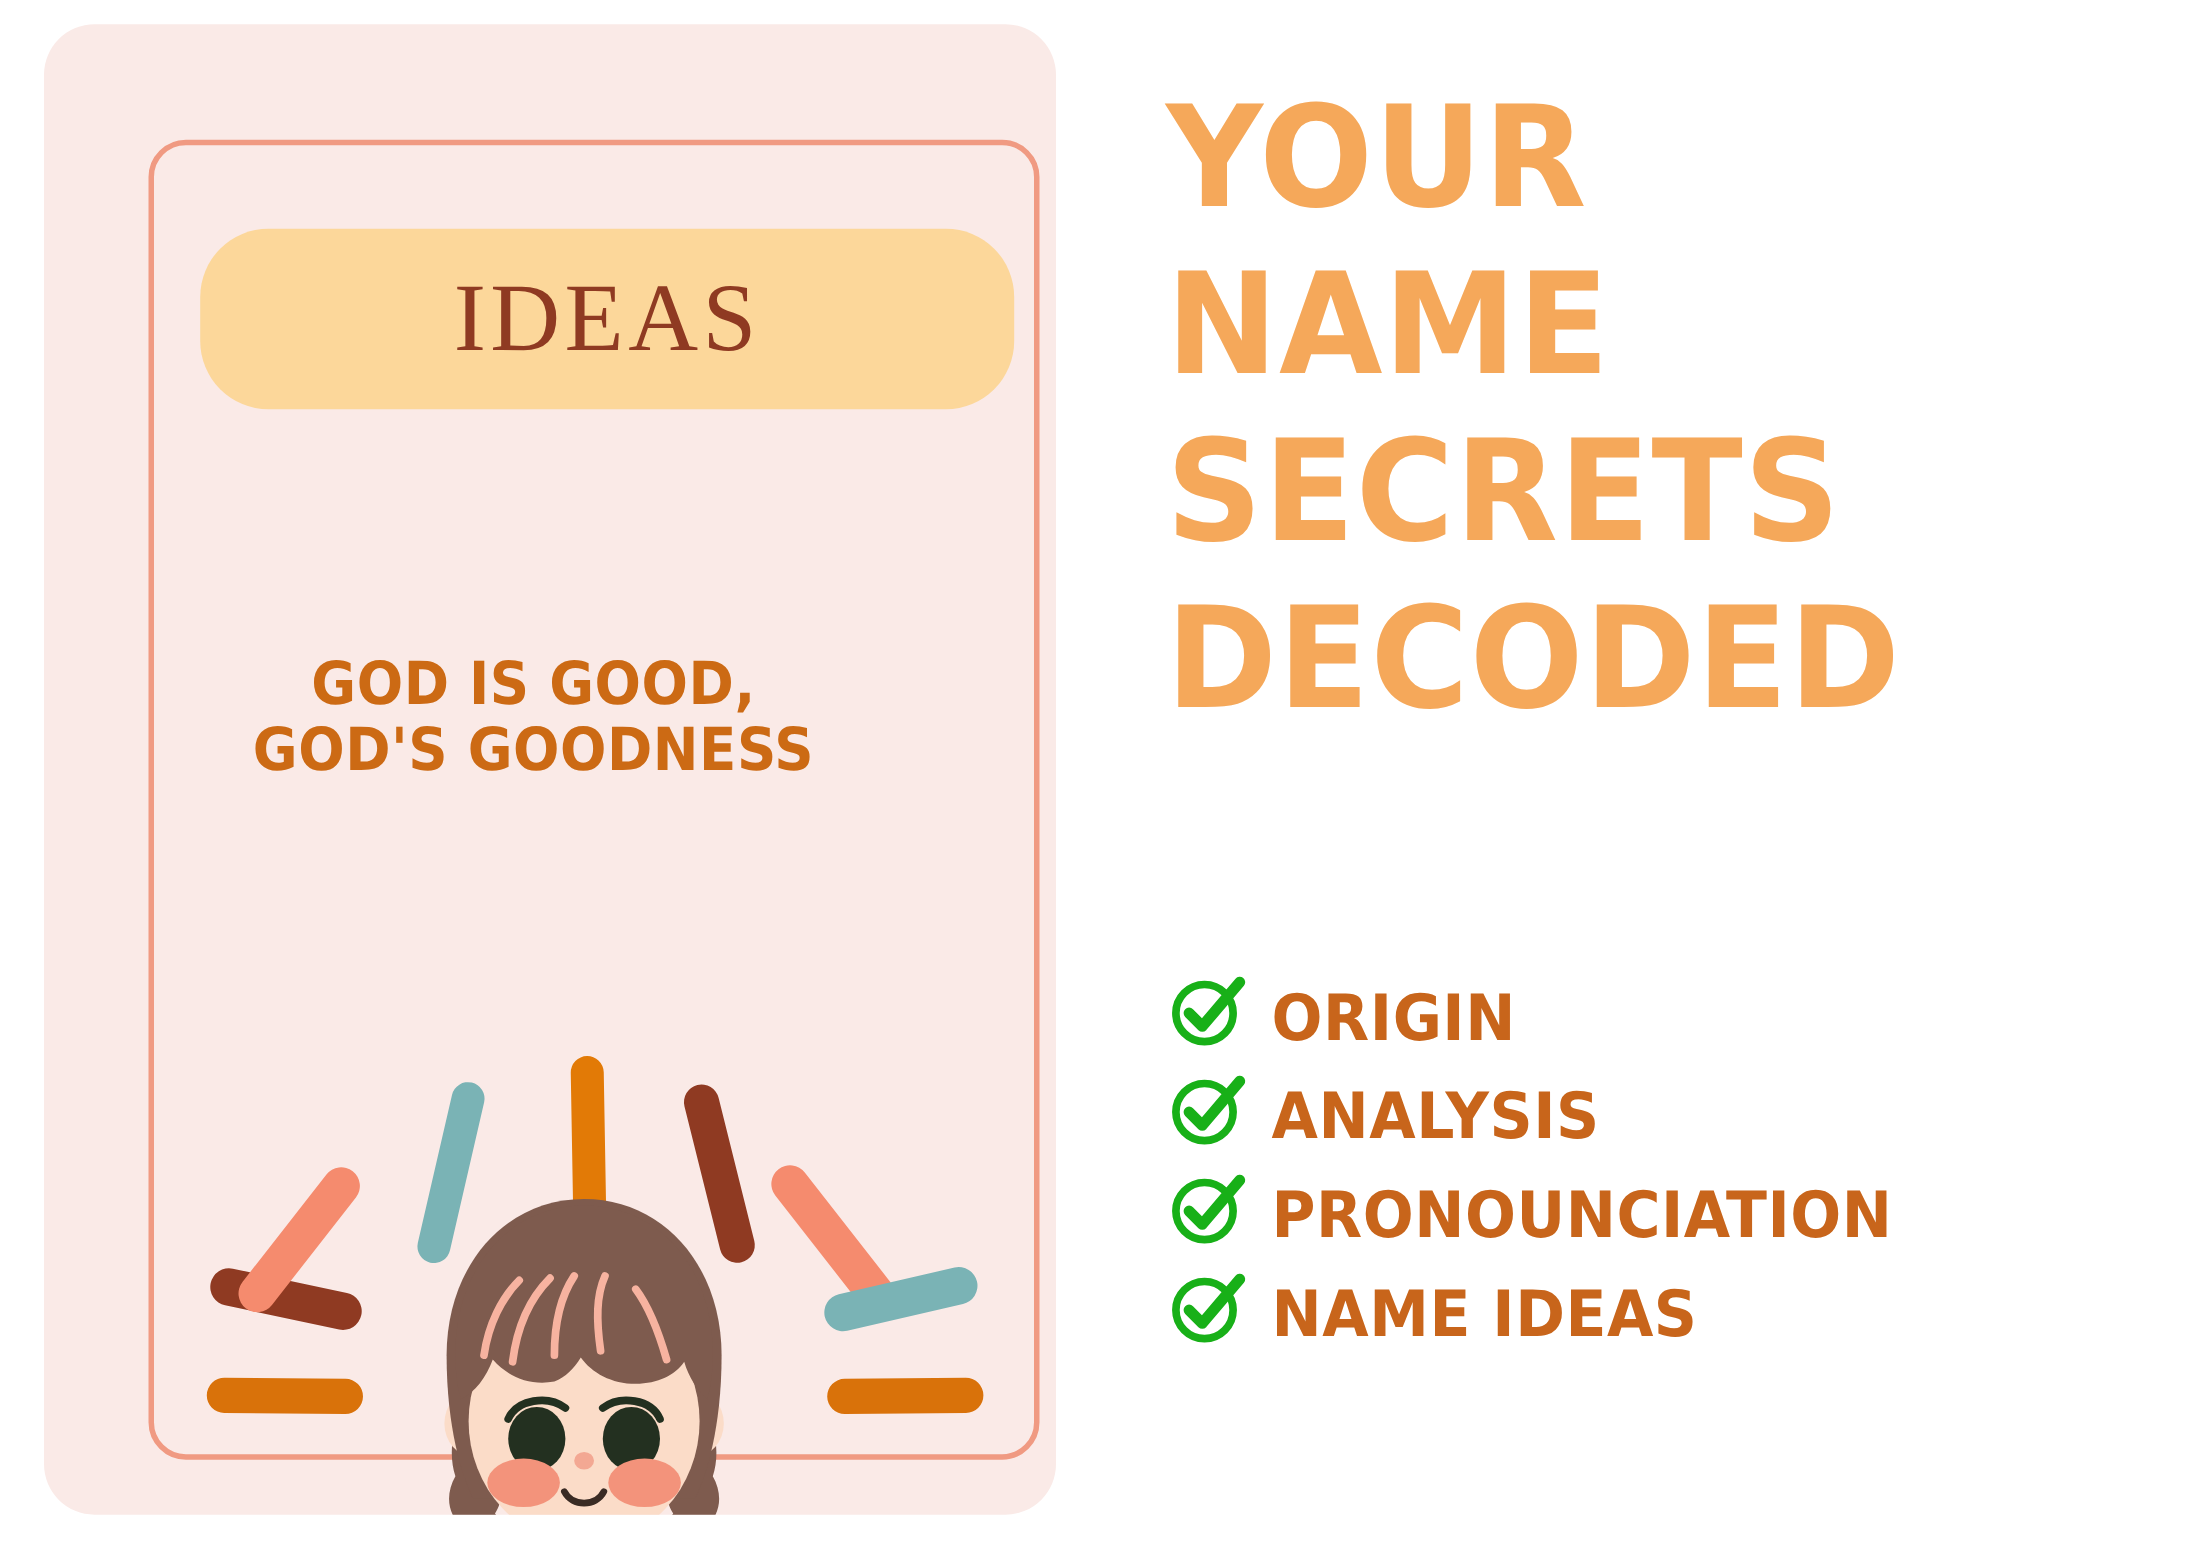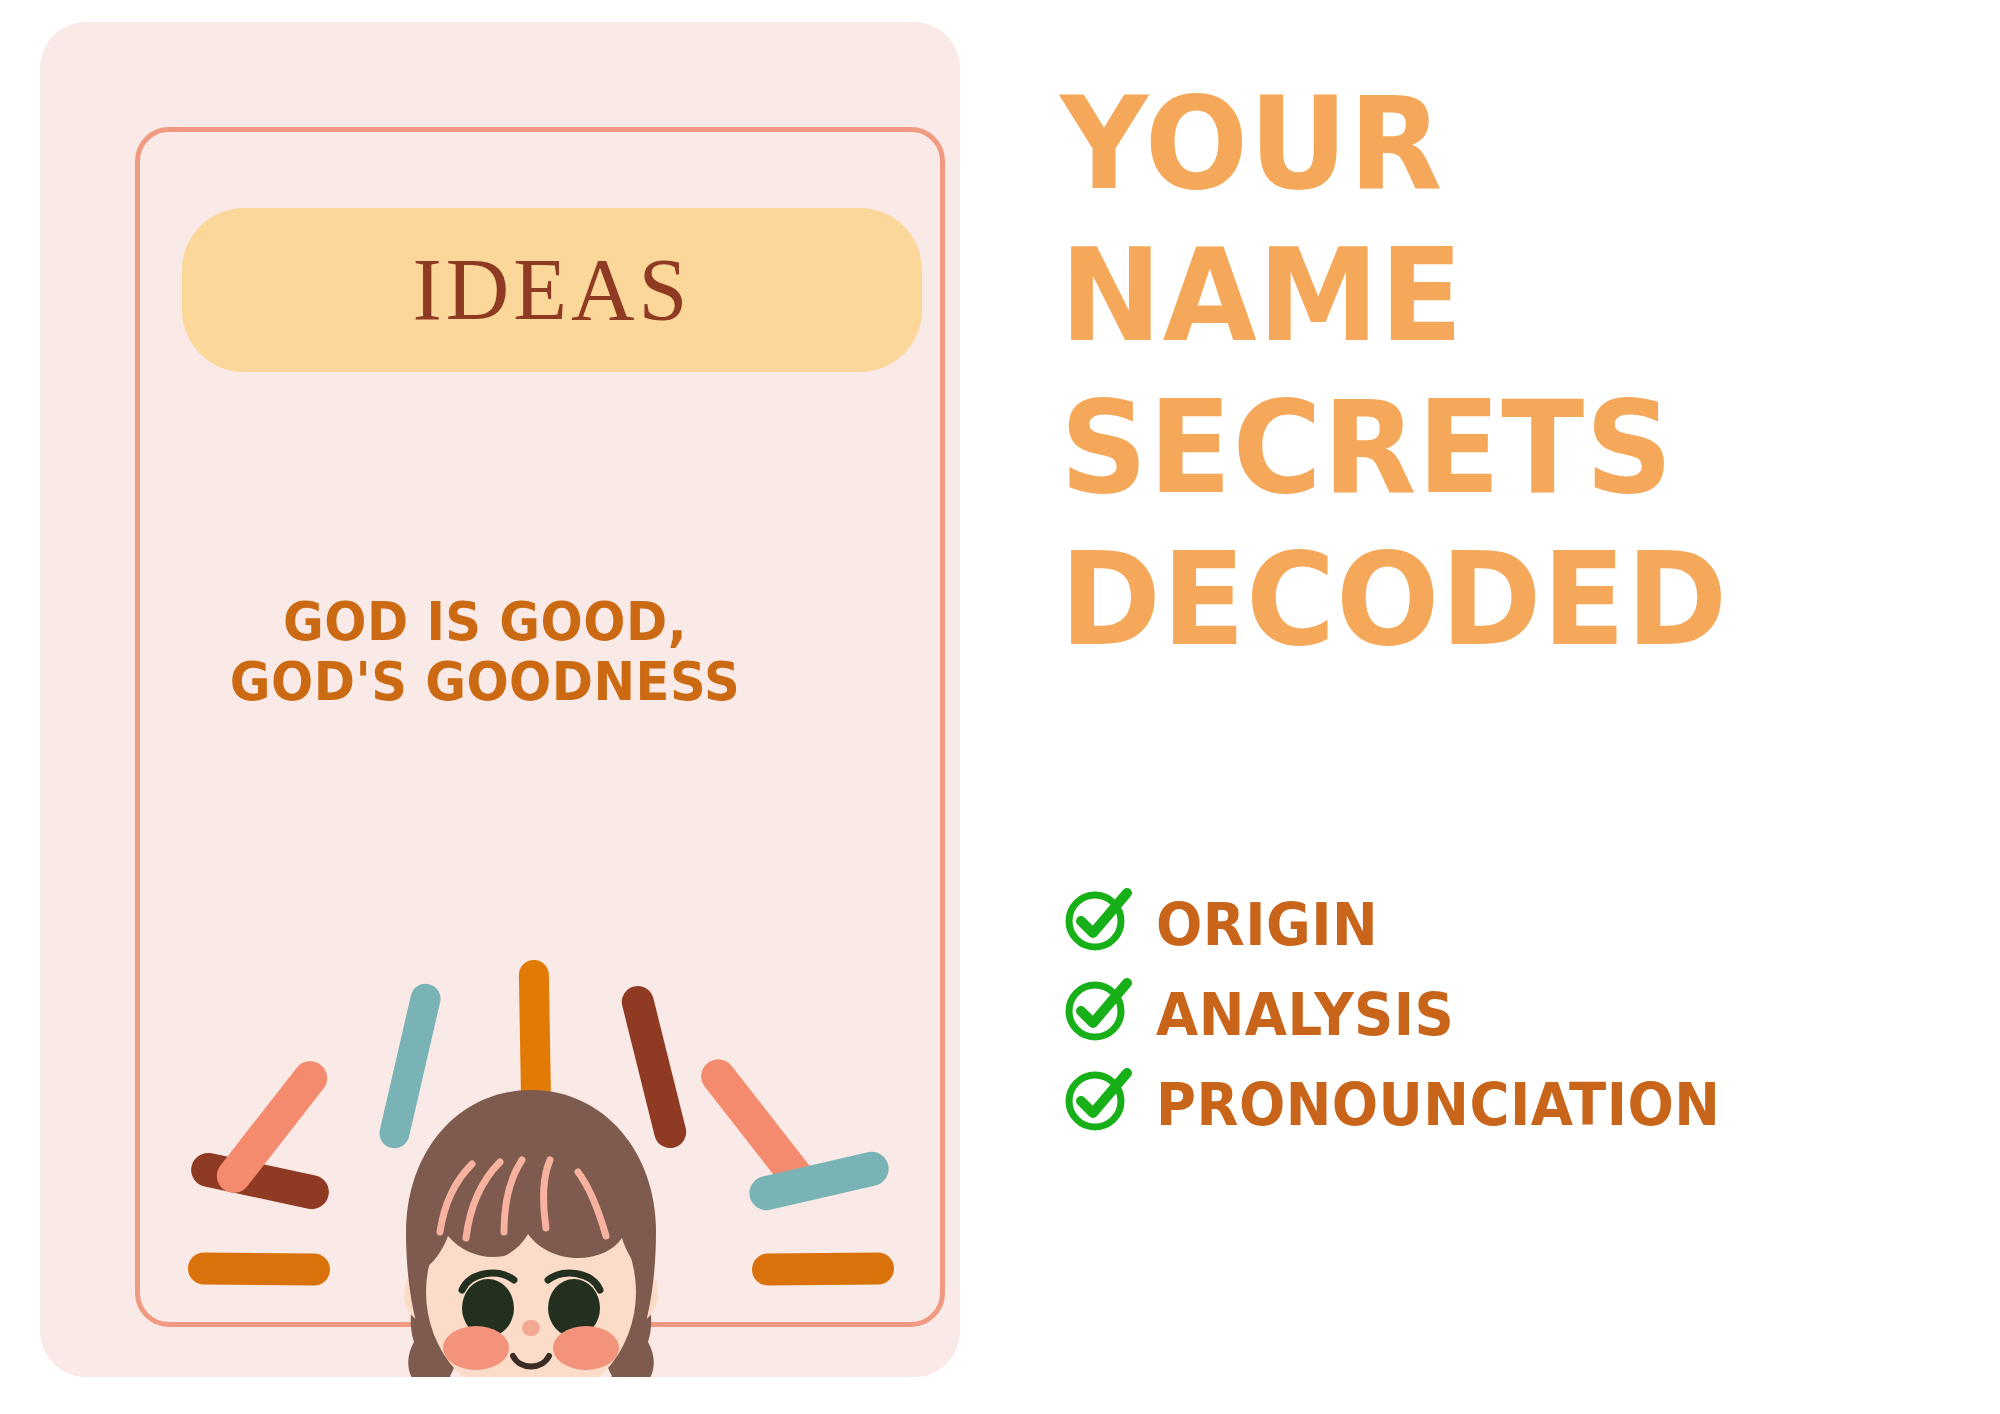--- a/index.html
+++ b/index.html
@@ -268,15 +268,22 @@
     </div>
 
     <div class="feature-row">
       <svg class="check-icon" viewBox="0 0 72 72">
         <circle cx="33" cy="39" r="26" fill="none" stroke="#18B018" stroke-width="7"></circle>
         <path d="M19 39 L31 51 L65 11" fill="none" stroke="#18B018" stroke-width="10" stroke-linecap="round" stroke-linejoin="round"></path>
       </svg>
       <span class="feature-label">PRONOUNCIATION</span>
     </div>
 
+    <div class="feature-row">
+      <svg class="check-icon" viewBox="0 0 72 72">
+        <circle cx="33" cy="39" r="26" fill="none" stroke="#18B018" stroke-width="7"></circle>
+        <path d="M19 39 L31 51 L65 11" fill="none" stroke="#18B018" stroke-width="10" stroke-linecap="round" stroke-linejoin="round"></path>
+      </svg>
+      <span class="feature-label">NAME IDEAS</span>
+    </div>
 
   </div>
 </div>
 
 </body></html>

